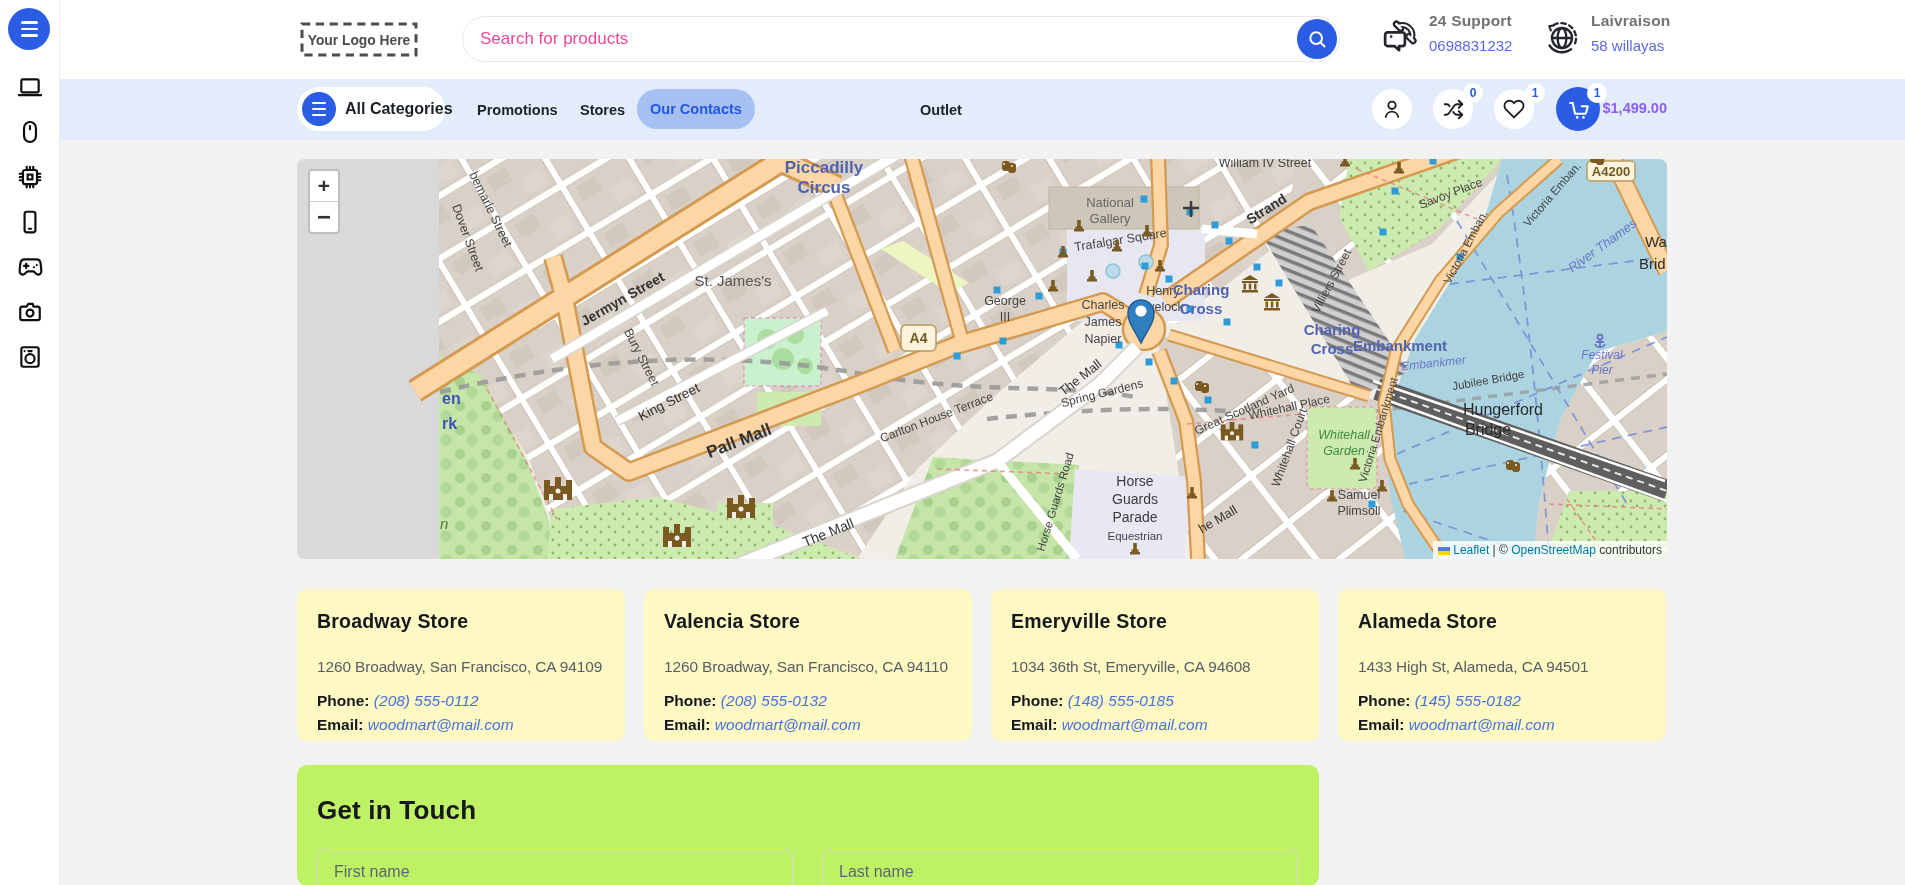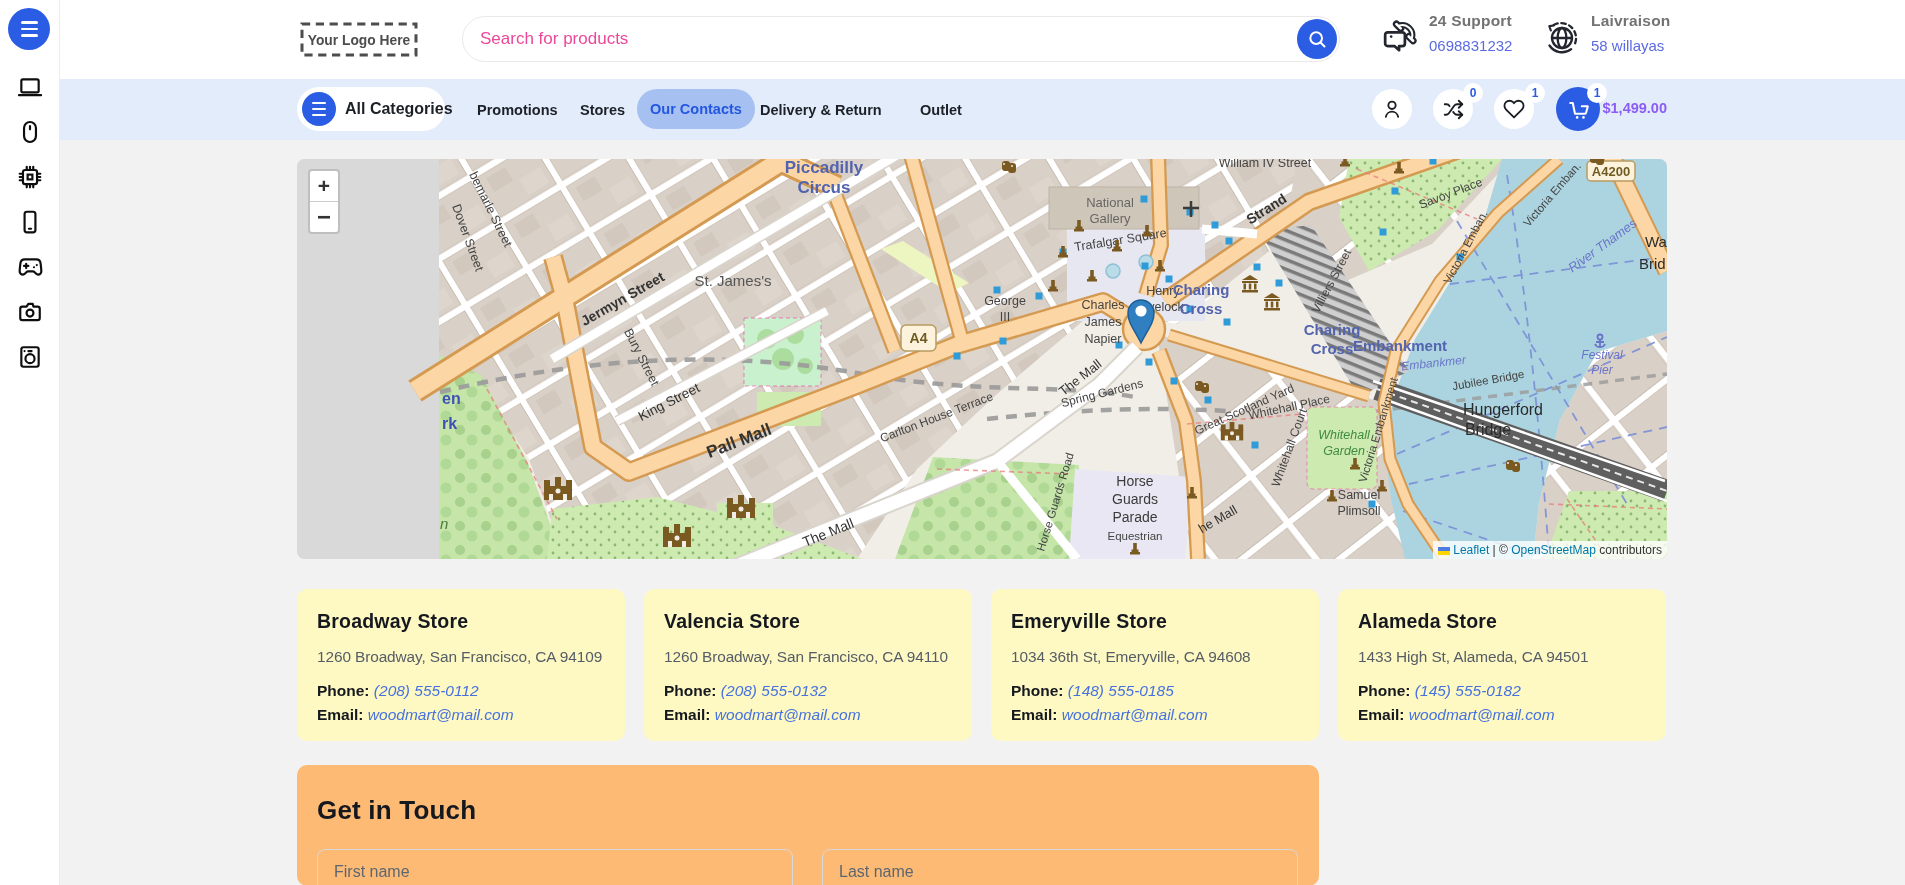--- a/index.html
+++ b/index.html
@@ -35,26 +35,26 @@
 .content { position:absolute; left:297px; top:140px; width:1370px; }
 .map { position:relative; margin-top:19px; width:1370px; height:400px; border-radius:8px; background:#d9d9d9; overflow:hidden; }
 .zoomctl { position:absolute; left:11px; top:10px; width:32px; height:65px; background:#fff; border:2px solid rgba(0,0,0,0.25); border-radius:4px; z-index:20; }
 .zoomctl .z { width:28px; height:30px; display:flex; align-items:center; justify-content:center; font-size:21px; font-weight:bold; color:#333; }
 .zoomctl .sep { height:1px; background:#ccc; }
 .attrib { position:absolute; right:0; bottom:0; height:18px; background:rgba(255,255,255,0.8); font-size:12px; color:#333; padding:2px 5px 0 5px; z-index:20; white-space:nowrap; }
 .attrib a { color:#0078A8; text-decoration:none; }
 .cards { margin-top:30px; display:flex; gap:19px; }
 .card { width:328px; height:152px; background:#fef9c3; border-radius:10px; padding:21px 20px; }
 .card h3 { font-size:19.5px; font-weight:bold; color:#15181e; letter-spacing:.2px; }
-.card .addr { margin-top:15px; font-size:15.4px; color:#565d66; white-space:nowrap; letter-spacing:-0.1px; }
+.card .addr { margin-top:25px; font-size:15.4px; color:#565d66; white-space:nowrap; letter-spacing:-0.1px; }
 .card .row { margin-top:13px; font-size:15.5px; color:#15181e; line-height:24px; white-space:nowrap; }
 .card .row b { font-weight:bold;margin-top:48px; }
 .card .row a { color:#4671e0; font-style:italic; text-decoration:none; }
 .bottomrow { margin-top:24px; display:flex; gap:19px; }
-.formcard { width:1022px; height:121px; background:#fdba74; border-radius:10px; padding:30px 20px 0 20px; }
+.formcard { width:1022px; height:121px; background:#bef264; border-radius:10px; padding:30px 20px 0 20px; }
 .formcard h2 { font-size:26px; font-weight:bold; color:#15181e; letter-spacing:.2px; }
 .forminputs { margin-top:23px; display:flex; gap:29px; }
 .inp { width:476px; height:60px; border:1px solid #d8d8d8; border-radius:8px; padding:13px 16px; font-size:16px; color:#5d6670; }
 .helpcard { width:329px; height:121px; background:#fff; border-radius:10px; padding:30px 21px 0 21px; }
 .helpcard h3 { font-size:20px; font-weight:bold; color:#15181e; letter-spacing:.2px; }
 .helprow { margin-top:24px; display:flex; align-items:center; gap:12px; }
 .helprow .pc { width:31px; height:31px; border-radius:50%; background:#2a5ce4; display:flex; align-items:center; justify-content:center; }
 .helprow .pn { font-size:16.5px; font-weight:bold; color:#1d2026; }
 </style>
 </head>
@@ -116,21 +116,20 @@
         <div class="circ">
           <span></span>
           <span></span>
           <span></span>
         </div>
         <div class="txt">All Categories</div>
       </div>
     <div class="navitem" style="left:180px;">Promotions</div>
     <div class="navitem" style="left:283px;">Stores</div>
     <div class="pill-act">Our Contacts</div>
-    <div class="navitem" style="left:463px;">Delivery &amp; Return</div>
     <div class="navitem" style="left:623px;">Outlet</div>
     <div class="nicons">
       <div class="nic" style="right:255px;">
           <svg width="22" height="22" viewBox="0 0 24 24" fill="none" stroke="#1a1d22" stroke-width="2" stroke-linecap="round">
             <circle cx="12" cy="8" r="4"></circle>
             <path d="M5.3 20.5 a6.8 6.8 0 0 1 13.4 0"></path>
           </svg>
         </div>
       <div class="nic" style="right:194px;">
           <svg width="21" height="21" viewBox="0 0 24 24" fill="none" stroke="#1a1d22" stroke-width="2.1" stroke-linecap="round" stroke-linejoin="round">

